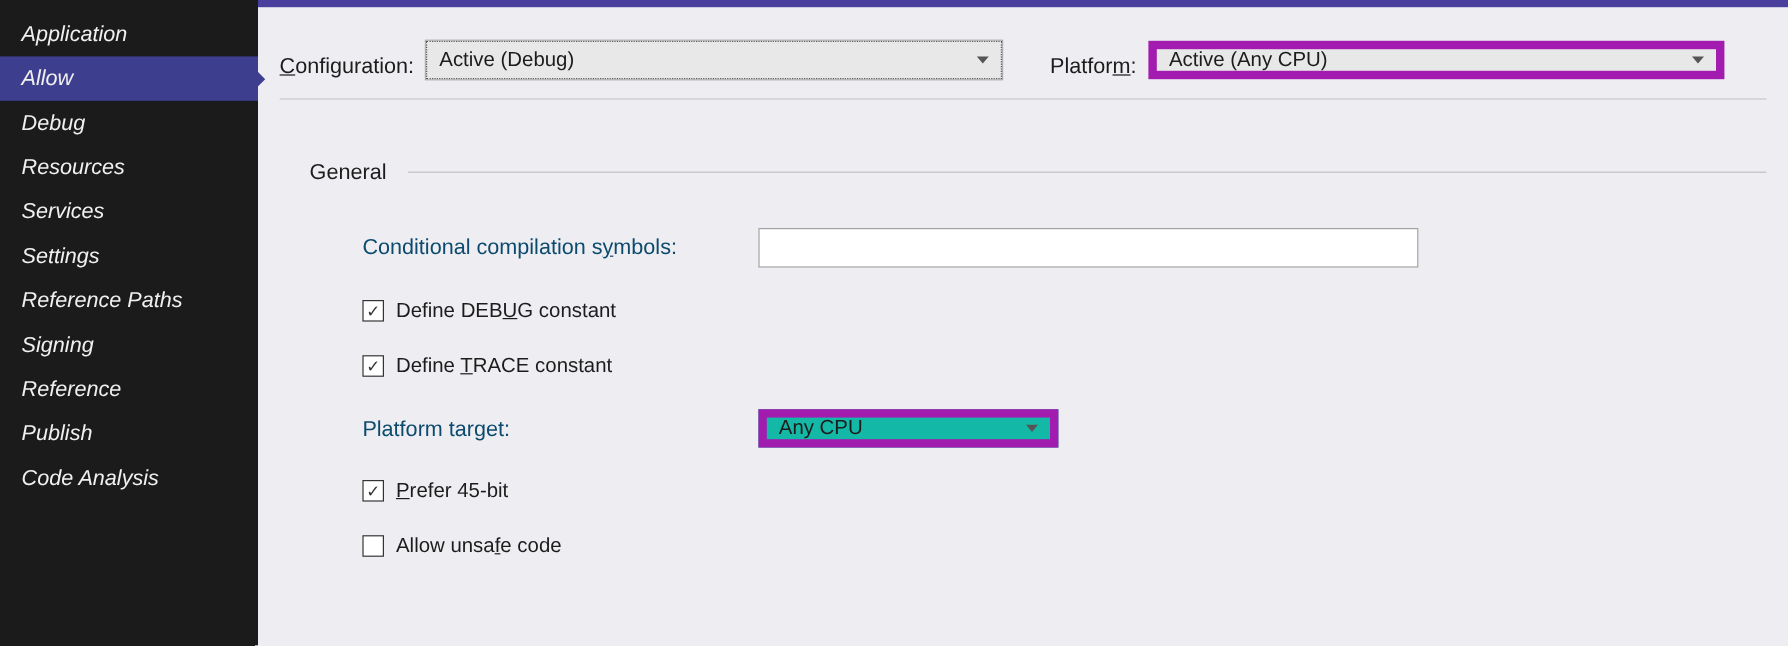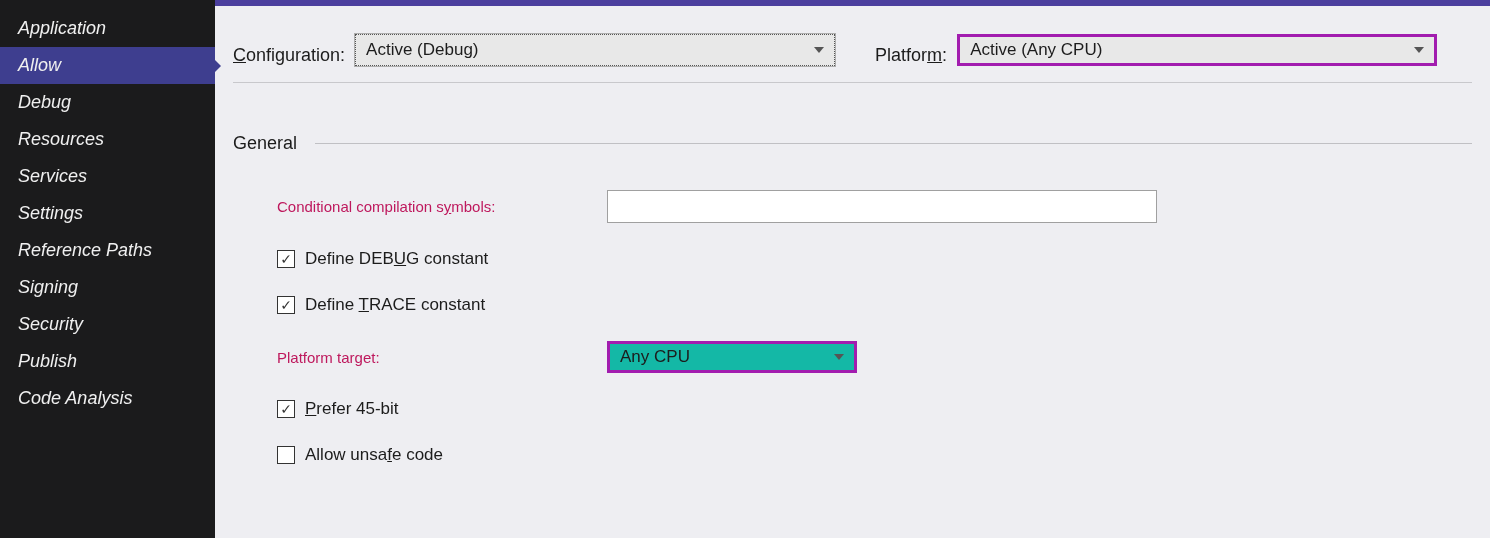--- a/index.html
+++ b/index.html
@@ -60,39 +60,40 @@
     .top-label {
       font-size: 18px;
       color: #1c1c1c;
     }
     .underline-c { text-decoration: underline; }
     .combo {
       display: flex;
       align-items: center;
       justify-content: space-between;
       background: #e8e8e8;
-      border: 3px solid #a21caf;
+      border: 7px solid #a21caf;
       height: 32px;
       padding: 0 10px;
       font-size: 17px;
       color: #1c1c1c;
       cursor: pointer;
     }
     .combo.config { width: 480px; border: 1px dotted #555; outline: 1px solid #adadad; }
     .combo.platform { width: 480px; }
     .combo.small { width: 250px; background: #14b8a6; }
     .chev {
       width: 0; height: 0;
       border-left: 5px solid transparent;
       border-right: 5px solid transparent;
       border-top: 6px solid #555;
     }
     .spacer { width: 20px; }
     .section {
       margin-top: 50px;
+      margin-left: 25px;
     }
     .section-header {
       display: flex;
       align-items: center;
       gap: 18px;
       font-size: 18px;
       color: #1c1c1c;
     }
     .section-line {
       flex: 1;
@@ -101,22 +102,22 @@
     }
     .form-area {
       padding: 36px 0 0 44px;
     }
     .form-row {
       display: flex;
       align-items: center;
       margin-bottom: 26px;
     }
     .form-label {
-      font-size: 15px;
-      color: #be185d;
+      font-size: 18px;
+      color: #0c4a6e;
       width: 330px;
     }
     .text-input {
       width: 550px;
       height: 33px;
       border: 1px solid #a0a0a0;
       background: #fff;
       padding: 0 6px;
       font-size: 16px;
     }
@@ -146,21 +147,21 @@
 
 <div class="sidebar">
   <div class="sidebar-item">Application</div>
   <div class="sidebar-item active">Allow</div>
   <div class="sidebar-item">Debug</div>
   <div class="sidebar-item">Resources</div>
   <div class="sidebar-item">Services</div>
   <div class="sidebar-item">Settings</div>
   <div class="sidebar-item">Reference Paths</div>
   <div class="sidebar-item">Signing</div>
-  <div class="sidebar-item">Security</div>
+  <div class="sidebar-item">Reference</div>
   <div class="sidebar-item">Publish</div>
   <div class="sidebar-item">Code Analysis</div>
 </div>
 
 <div class="main">
   <div class="top-row">
     <span class="top-label"><span class="underline-c">C</span><span>onfiguration:</span></span>
     <div class="combo config">
       <span>Active (Debug)</span>
       <span class="chev"></span>

